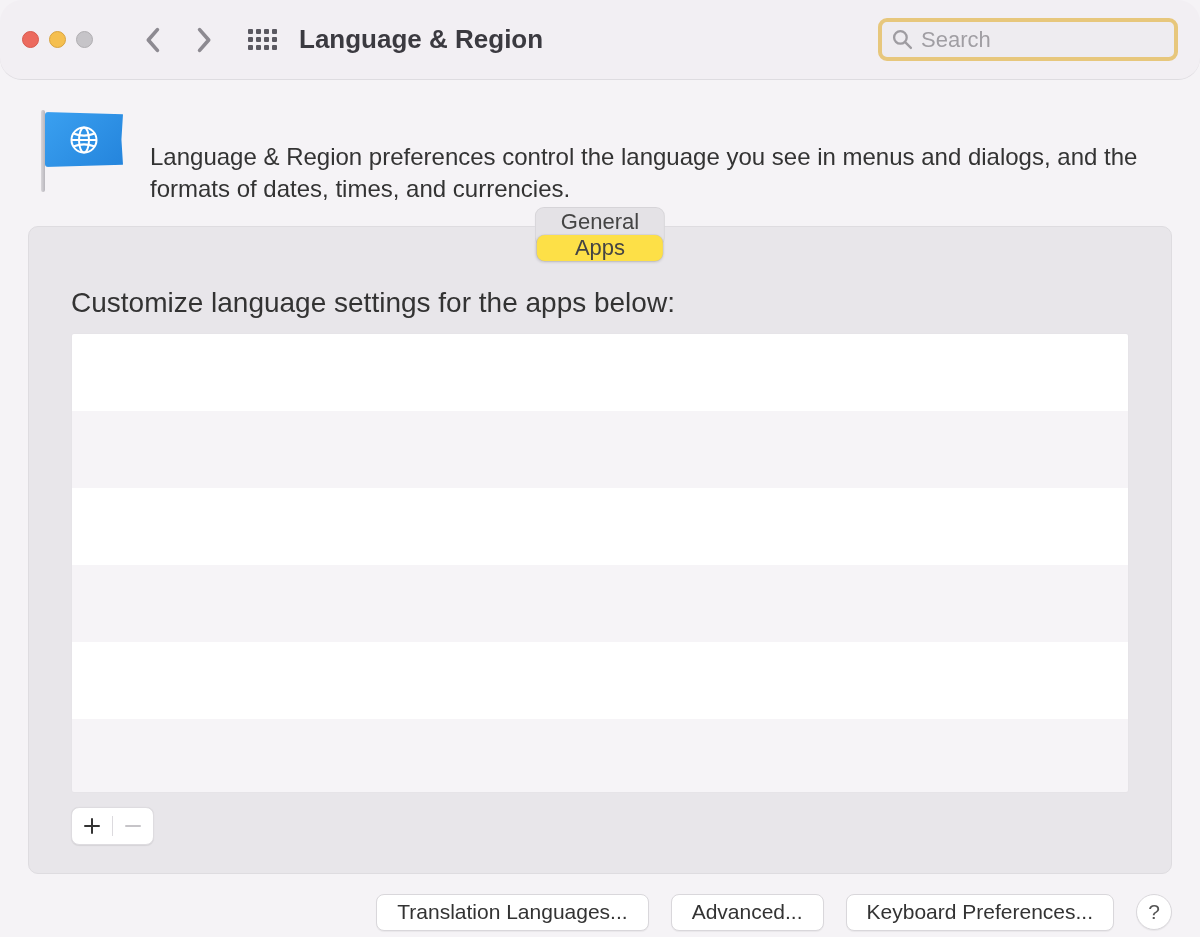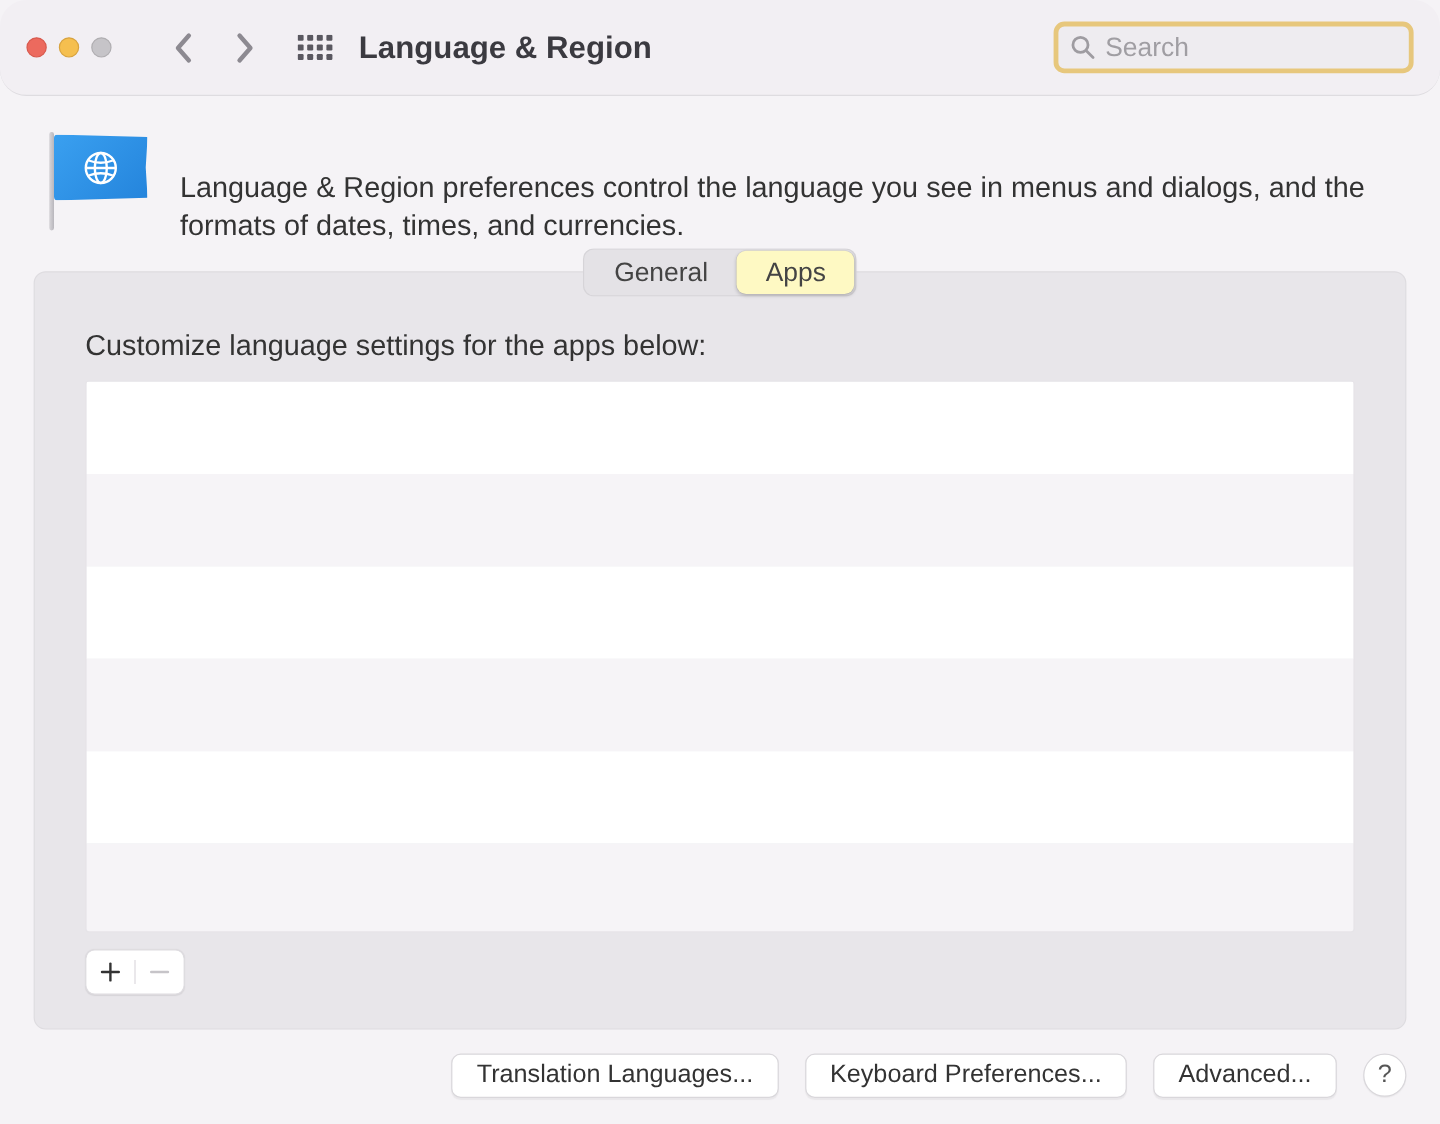--- a/index.html
+++ b/index.html
@@ -141,40 +141,41 @@
       position: absolute;
       top: -20px;
       left: 50%;
       transform: translateX(-50%);
       display: flex;
       background: #e4e2e6;
       border-radius: 9px;
       height: 40px;
       padding: 2px;
       box-shadow: inset 0 0 0 1px rgba(0,0,0,0.06);
+      flex-direction: column;
     }
     .seg .seg-btn {
       display: flex;
       align-items: center;
       justify-content: center;
       padding: 0 24px;
       font-size: 22px;
       color: #444;
       border-radius: 8px;
       cursor: default;
     }
     .seg .seg-btn.active {
-      background: #fef9c3;
+      background: #fde047;
       box-shadow: 0 1px 3px rgba(0,0,0,0.18), 0 0 0 0.5px rgba(0,0,0,0.08);
     }
     .panel-label {
-      font-size: 24px;
+      font-size: 28px;
       color: #333;
       margin-bottom: 14px;
-      margin-top: 12px;
+      margin-top: 24px;
     }
     .list {
       width: 100%;
       height: 460px;
       border-radius: 3px;
       overflow: hidden;
       border: 1px solid #e6e4e8;
     }
     .list .row {
       height: 77px;
@@ -335,16 +336,16 @@
         <svg width="18" height="18" viewBox="0 0 18 18" stroke="currentColor" stroke-width="2" stroke-linecap="round">
             <line x1="2" y1="9" x2="16" y2="9"></line>
           </svg>
       </div>
     </div>
   </div>
 </div>
 
 <div class="footer">
   <div class="btn">Translation Languages...</div>
+  <div class="btn">Advanced...</div>
   <div class="btn">Keyboard Preferences...</div>
-  <div class="btn">Advanced...</div>
   <div class="help-btn">?</div>
 </div>
 
 </body></html>

